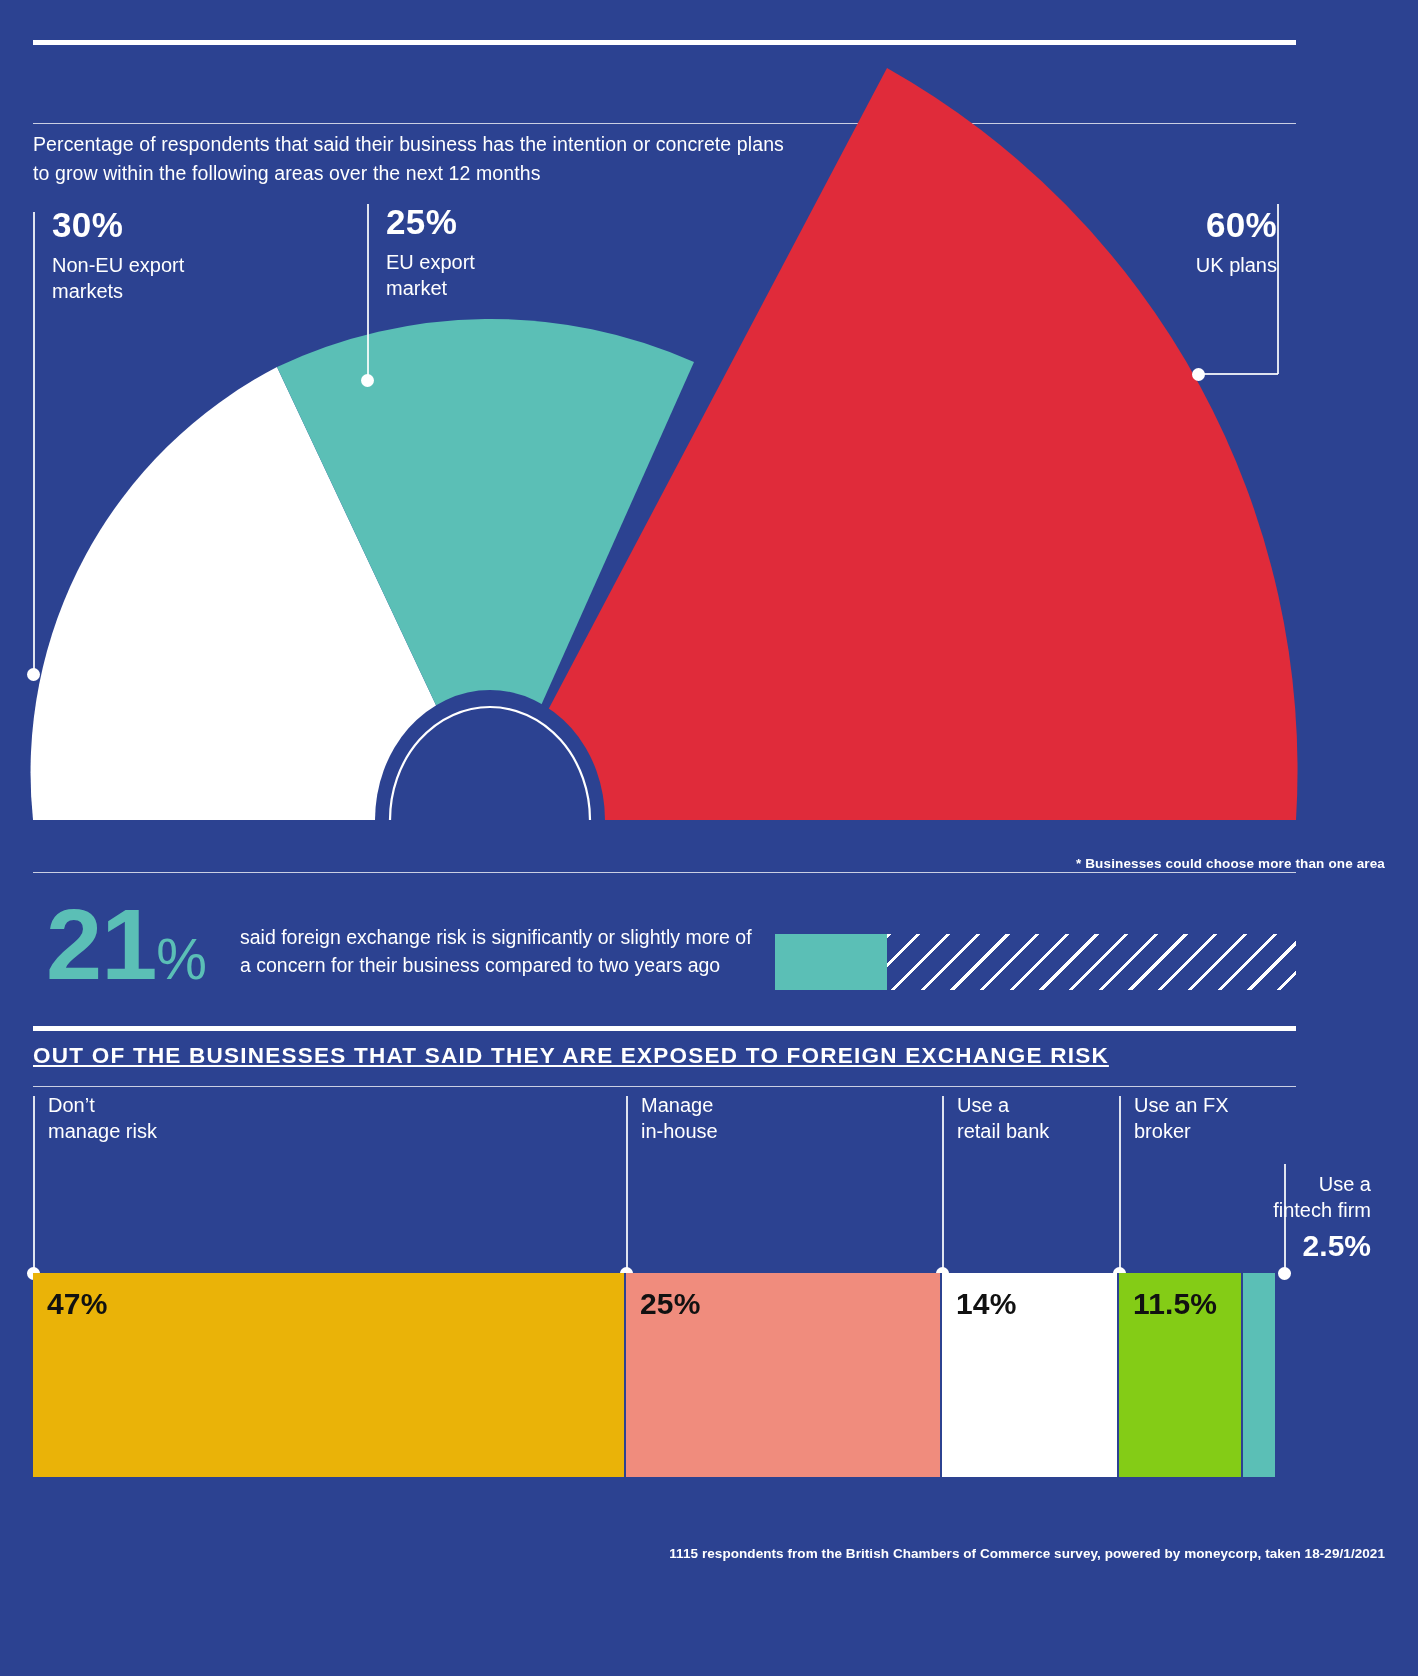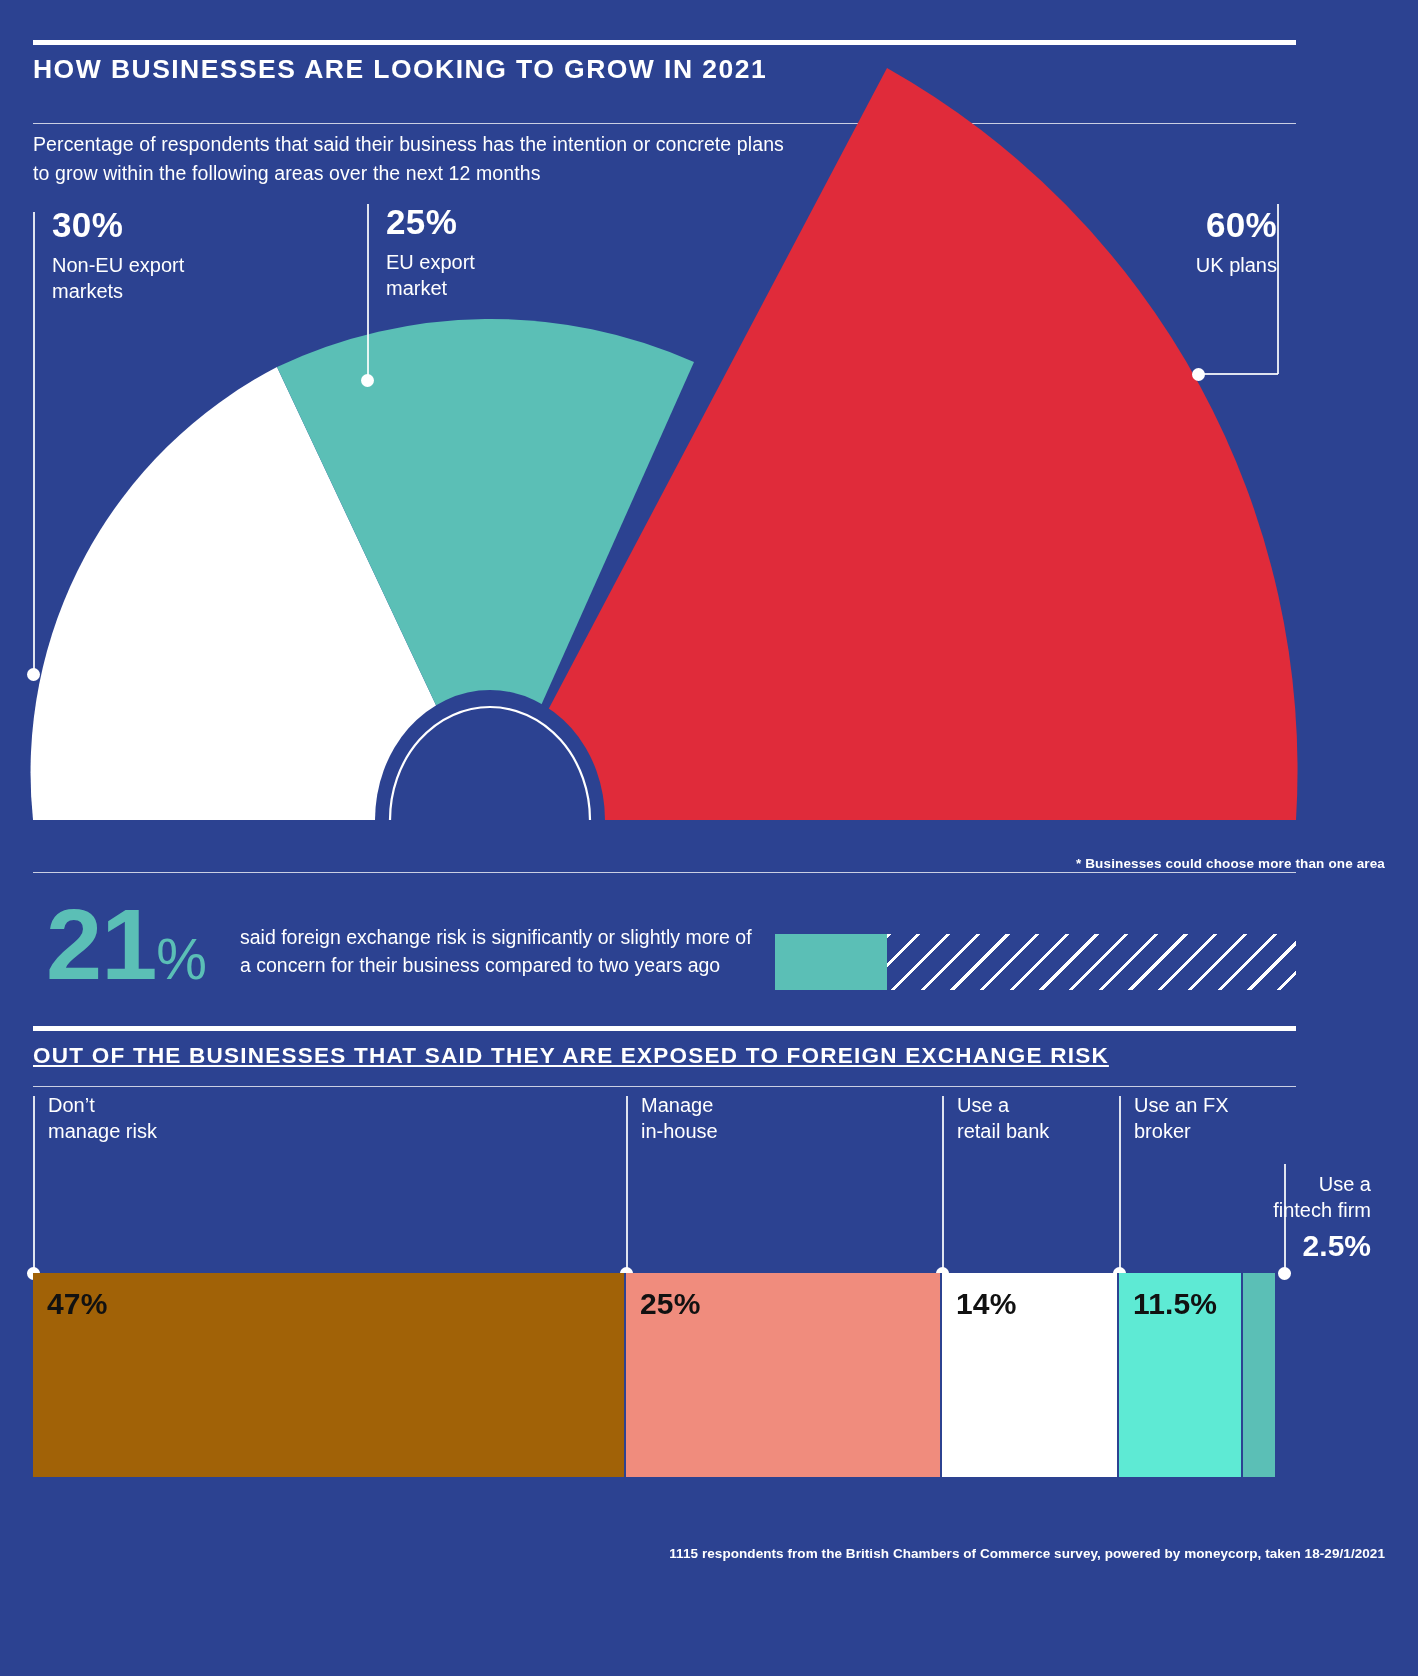--- a/index.html
+++ b/index.html
@@ -104,21 +104,20 @@
     position:absolute; right:33px; top:1546px;
     font-size:13.5px; font-weight:bold; letter-spacing:.005em;
   }
 </style>
 </head>
 <body>
 
 <div class="rule rule-thick" style="left:33px; top:40px; width:1263px;"></div>
 
 <div id="title">
-  <div>HOW BUSINESSES ARE LOOKING TO GROW IN 2021</div>
 </div>
 
 <div class="rule rule-hair" style="left:33px; top:123px; width:1263px;"></div>
 
 <div id="subtitle">Percentage of respondents that said their business has the intention or concrete plans to grow within the following areas over the next 12 months</div>
 
 <div id="fan-wrap">
   <svg width="1418" height="830" viewBox="0 0 1418 830">
 
     <path fill="#E02B3A" d="M 490 820 L 1296 820 A 806 806 0 0 0 887 68 Z"></path>
@@ -210,28 +209,28 @@
   <span>Use an FX</span><br>
   <span>broker</span>
 </div>
 <div class="bar-label right" style="right:47px; top:1172px; width:260px;">
   <span>Use a</span><br>
   <span>fintech firm</span>
   <span class="num">2.5%</span>
 </div>
 
 <div id="stack">
-  <div class="seg" style="width:593px; background:#a16207;">
+  <div class="seg" style="width:593px; background:#eab308;">
     <span class="val">47%</span>
   </div>
   <div class="seg" style="width:316px; background:#F08C7D;">
     <span class="val">25%</span>
   </div>
   <div class="seg" style="width:177px; background:#FFFFFF;">
     <span class="val">14%</span>
   </div>
-  <div class="seg" style="width:124px; background:#5eead4;">
+  <div class="seg" style="width:124px; background:#84cc16;">
     <span class="val">11.5%</span>
   </div>
   <div class="seg" style="width:32px; background:#5BBFB6;"></div>
 </div>
 
 <div id="source">1115 respondents from the British Chambers of Commerce survey, powered by moneycorp, taken 18-29/1/2021</div>
 
 </body></html>

